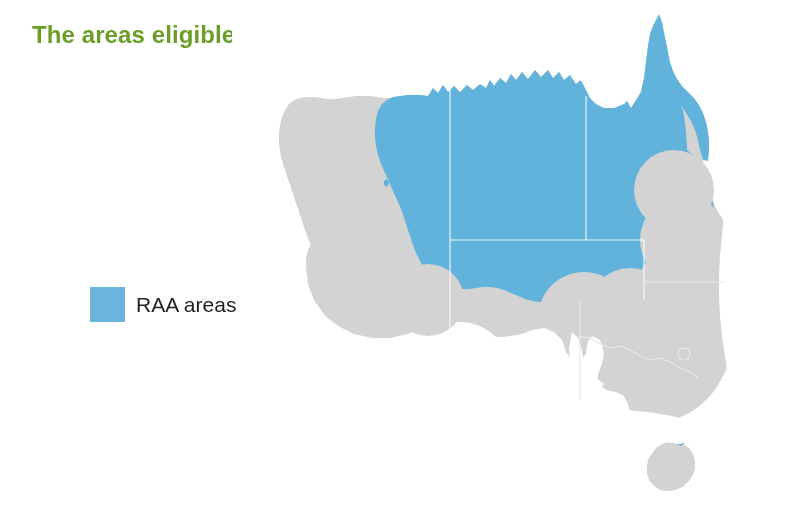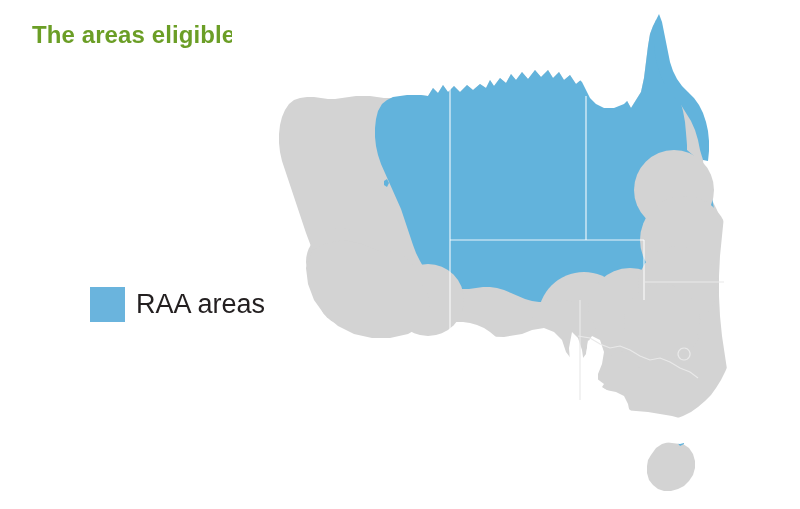--- a/index.html
+++ b/index.html
@@ -36,21 +36,21 @@
     align-items: center;
   }
   #legend-swatch {
     width: 35px;
     height: 35px;
     background: #6ab4dd;
     flex: 0 0 auto;
   }
   #legend-label {
     margin-left: 11px;
-    font-size: 27px;
+    font-size: 21px;
     color: #231f20;
     line-height: 35px;
     white-space: nowrap;
   }
   #map-wrap {
     position: absolute;
     left: 232px;
     top: 0px;
     width: 568px;
     height: 509px;

